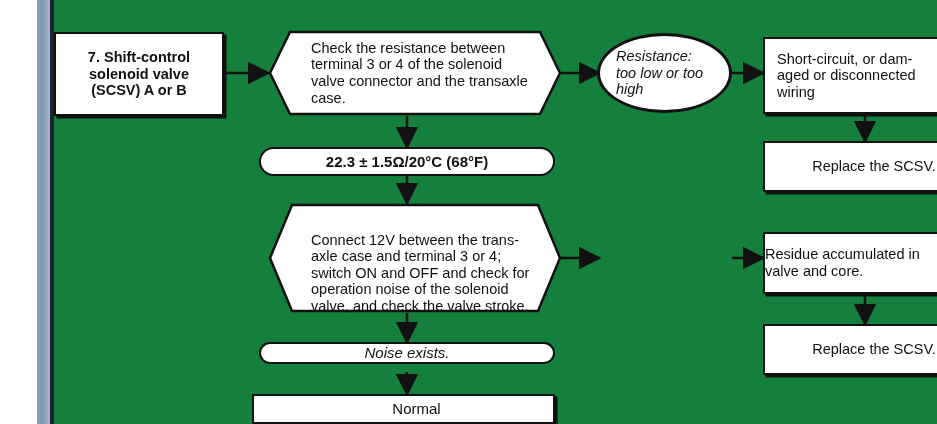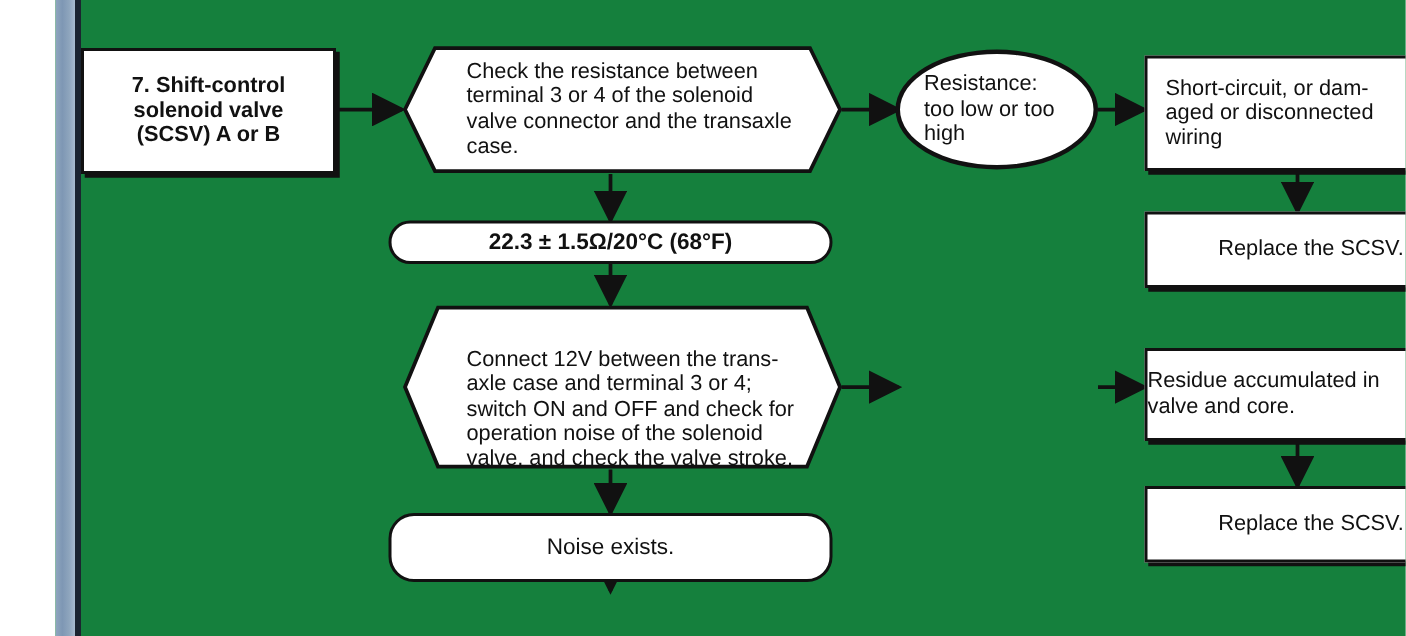--- a/index.html
+++ b/index.html
@@ -173,21 +173,21 @@
   <div class="hexwrap" style="left:231px; top:30px; width:294px; height:86px;">
     <svg width="294" height="86" viewBox="0 0 294 86" preserveAspectRatio="none">
       <polygon points="22,2 272,2 292,43 272,84 22,84 2,43" fill="#ffffff" stroke="#111111" stroke-width="2.5"></polygon>
     </svg>
     <div class="hextext" style="width:250px;">Check the resistance between
 terminal 3 or 4 of the solenoid
 valve connector and the transaxle
 case.</div>
   </div>
 
-  <div class="node ellipse left" style="left:560px; top:33px; width:135px; height:80px; padding-left:16px;">
+  <div class="node ellipse left" style="left:560px; top:33px; width:135px; height:80px; padding-left:16px;font-style:italic;">
     <div class="txt">Resistance:
 too low or too
 high</div>
   </div>
 
   <div class="node rect shadow left" style="left:726px; top:37px; width:196px; height:77px; padding-left:12px;">
     <div class="txt">Short-circuit, or dam-
 aged or disconnected
 wiring</div>
   </div>
@@ -214,21 +214,24 @@
 
   <div class="node rect shadow left" style="left:726px; top:232px; width:196px; height:62px; padding-left:0;">
     <div class="txt">Residue accumulated in
 valve and core.</div>
   </div>
 
   <div class="node rect shadow center" style="left:726px; top:324px; width:196px; height:51px;">
     <div class="txt">Replace the SCSV.</div>
   </div>
 
-  <div class="node stadium" style="left:222px; top:342px; width:296px; height:46px;">
+  <div class="node stadium" style="left:222px; top:342px; width:296px; height:22px;font-style:italic;">
     <div class="txt" style="font-size:15px;">Noise exists.</div>
   </div>
 
+  <div class="node rect shadow center" style="left:215px; top:394px; width:303px; height:30px;">
+    <div class="txt" style="font-size:15px;">Normal</div>
+  </div>
 
   <div class="right-rule"></div>
   <div class="right-edge"></div>
 
 </div>
 
 </body></html>

